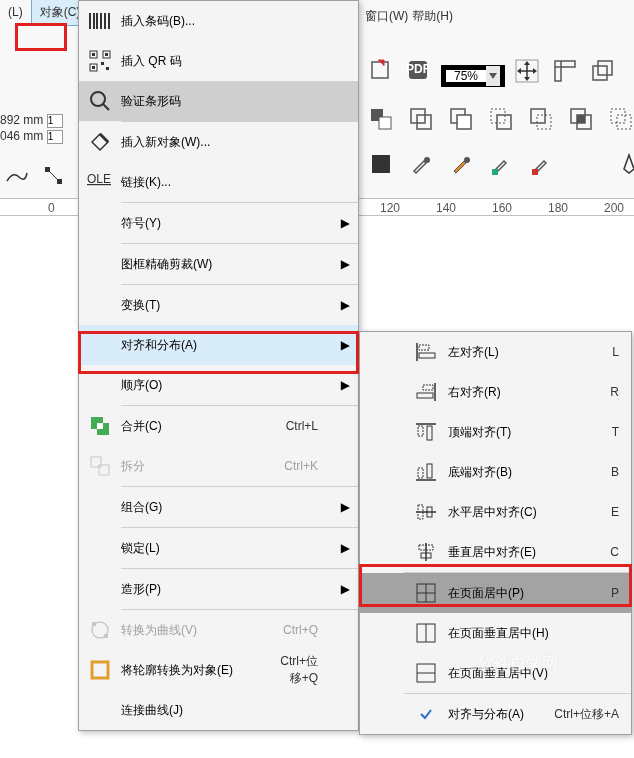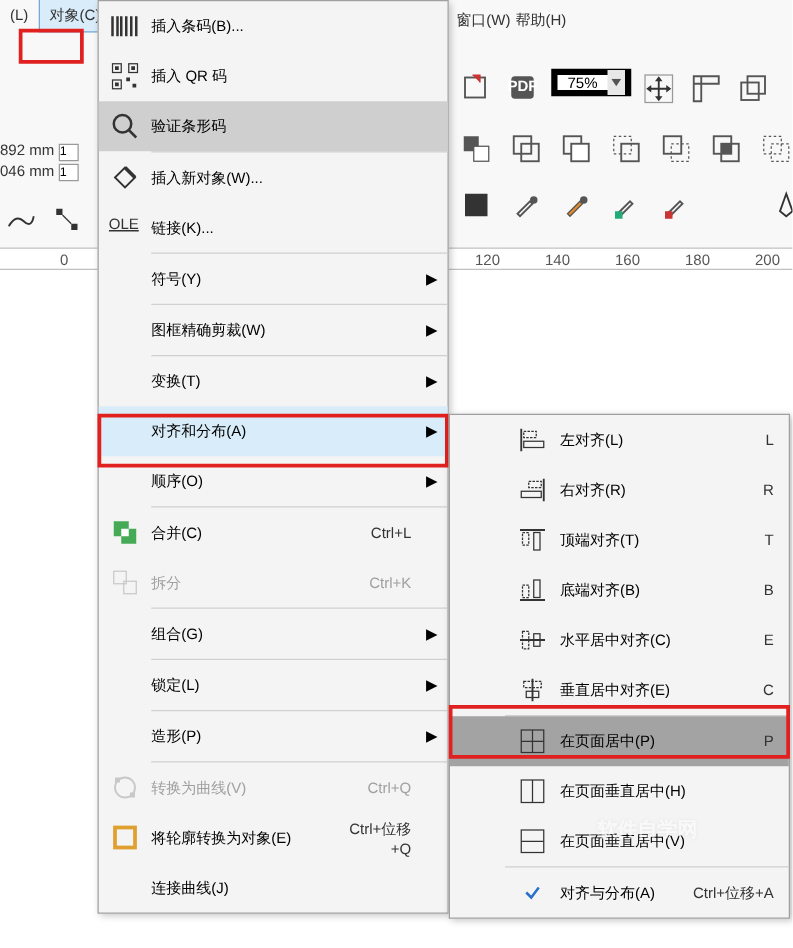--- a/index.html
+++ b/index.html
@@ -5,39 +5,39 @@
 *{margin:0;padding:0;box-sizing:border-box;font-family:"Microsoft YaHei","SimSun",sans-serif;font-size:12px;}
 body{background:#fff;width:634px;height:758px;position:relative;overflow:hidden;}
 .bg-area{position:absolute;top:0;left:0;right:0;height:200px;background:#f8f8f8;}
 .menubar{position:absolute;top:0;left:0;display:flex;align-items:center;height:24px;}
 .menubar .mlabel{padding:4px 8px;color:#333;}
 .menubar-right{position:absolute;top:8px;left:365px;display:flex;gap:4px;}
 .menubar-right span{color:#333;}
 .selected-menu{background:#d9ecf9;border:1px solid #79a9d1;padding:3px 6px;}
 .red-box{border:3px solid #e12020;position:absolute;}
 .red-box-1{top:23px;left:15px;width:52px;height:28px;}
-.toolbar2{position:absolute;top:55px;left:365px;display:flex;align-items:flex-start;gap:6px;}
+.toolbar2{position:absolute;top:55px;left:365px;display:flex;align-items:flex-end;gap:6px;}
 .tb-btn{width:32px;height:32px;display:flex;align-items:center;justify-content:center;border:1px solid transparent;}
 .zoom-box{display:flex;align-items:center;border:5px solid #000000;background:#fff;height:22px;}
 .zoom-box span{padding:0 8px;}
 .zoom-arrow{width:14px;height:20px;background:#e8e8e8;display:flex;align-items:center;justify-content:center;}
 .toolbar3{position:absolute;top:103px;left:365px;display:flex;gap:8px;align-items:center;}
 .toolbar4{position:absolute;top:148px;left:365px;display:flex;gap:8px;align-items:center;}
 .dim-inputs{position:absolute;top:112px;left:0;font-size:11px;color:#333;line-height:16px;}
 .dim-inputs input{width:16px;height:14px;border:1px solid #999;background:#fff;font-size:10px;}
 .left-tools{position:absolute;top:160px;left:0;display:flex;gap:6px;}
 .ruler{position:absolute;top:198px;left:0;right:0;height:18px;background:#fff;border-top:1px solid #c0c0c0;border-bottom:1px solid #c0c0c0;font-size:9px;color:#555;}
 .ruler span{position:absolute;top:2px;}
 .dropdown1{position:absolute;top:0;left:78px;width:281px;background:#f4f4f4;border:1px solid #a0a0a0;box-shadow:2px 2px 6px rgba(0,0,0,0.25);}
 .dd1-row{display:flex;align-items:center;height:40px;position:relative;}
 .dd1-row.hl{background:#d9ecf9;}
 .dd1-row.disabled{color:#a0a0a0;}
 .dd1-icon{width:42px;display:flex;align-items:center;justify-content:center;}
 .dd1-label{flex:1;}
-.dd1-sc{width:80px;text-align:right;padding-right:29px;color:#333;}
+.dd1-sc{width:80px;text-align:right;padding-right:40px;color:#333;}
 .dd1-row.disabled .dd1-sc{color:#a0a0a0;}
 .dd1-arrow{position:absolute;right:8px;}
 .dd1-sep{height:1px;background:#d0d0d0;margin-left:42px;}
 .red-box-2{top:331px;left:78px;width:281px;height:43px;}
 .dropdown2{position:absolute;top:331px;left:359px;width:273px;background:#f4f4f4;border:1px solid #a0a0a0;box-shadow:2px 2px 6px rgba(0,0,0,0.25);}
 .dd2-row{display:flex;align-items:center;height:40px;padding-left:44px;}
 .dd2-row.hl{background:#a3a3a3;}
 .dd2-icon{width:44px;display:flex;align-items:center;justify-content:center;}
 .dd2-label{flex:1;}
 .dd2-sc{width:90px;text-align:right;padding-right:12px;color:#333;}

